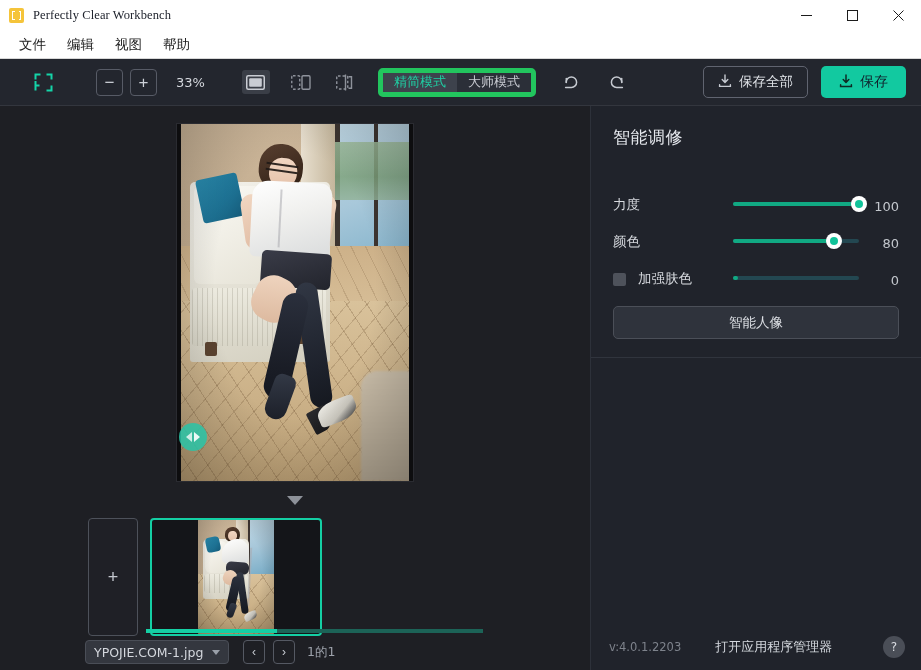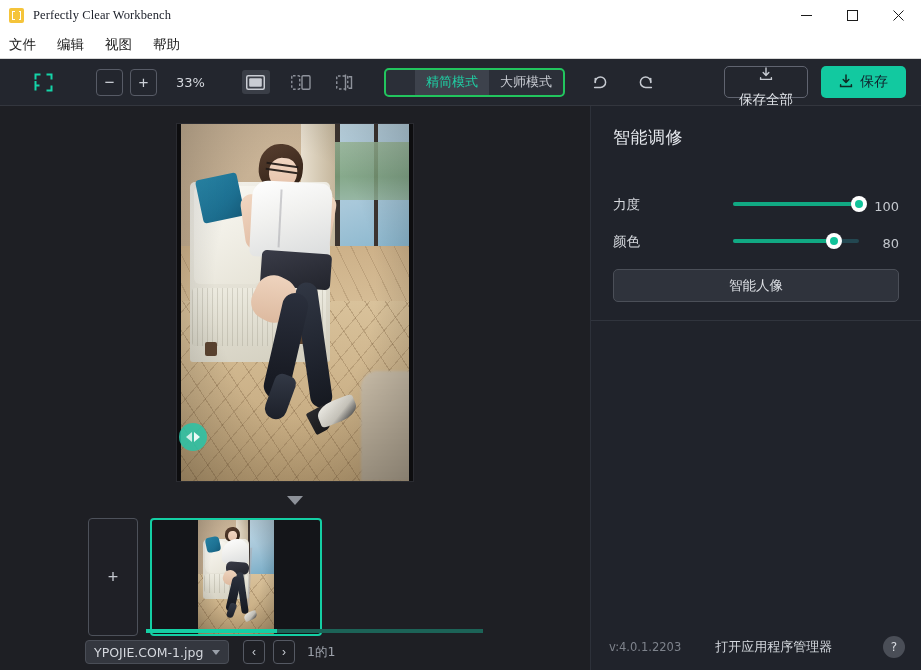--- a/index.html
+++ b/index.html
@@ -53,21 +53,21 @@
     display: flex; align-items: center; justify-content: center;
     color: #1c1c1c;
   }
   .win-btn svg { display: block; }
 
   
   .menubar {
     height: 28px;
     background: #ffffff;
     display: flex; align-items: center;
-    padding-left: 0;
+    padding-left: 10px;
     gap: 3px;
     flex: 0 0 auto;
     border-bottom: 1px solid #d8d8d8;
   }
   .menu-item {
     font-size: 13.5px;
     color: #1b1b1b;
     padding: 2px 9px;
     border-radius: 2px;
     font-family: "DejaVu Sans", sans-serif;
@@ -103,27 +103,26 @@
   }
   .view-modes { display: flex; align-items: center; margin-left: 37px; gap: 17px; }
   .view-btn {
     width: 28px; height: 24px;
     display: flex; align-items: center; justify-content: center;
     border-radius: 3px;
   }
   .view-btn.active { background: #3a3e47; }
   .mode-seg {
     display: flex; align-items: center;
-    margin-left: 24px;
+    margin-left: 18px;
     background: #2b2f38;
-    border: 2px solid #22c55e;
+    border: 5px solid #22c55e;
     border-radius: 5px;
     height: 29px;
     overflow: hidden;
-    padding-left: 29px;
   }
   .mode-btn {
     height: 100%;
     padding: 0 11px;
     display: flex; align-items: center;
     font-size: 13px;
     color: #c9ccd3;
     font-family: "DejaVu Sans", sans-serif;
   }
   .mode-btn.active { background: #3d424c; color: #1fd1a5; }
@@ -132,21 +131,20 @@
   .save-group { position: absolute; right: 15px; display: flex; align-items: center; gap: 13px; }
   .btn-saveall {
     height: 32px;
     padding: 0 14px;
     border: 1px solid #606470;
     border-radius: 5px;
     display: flex; align-items: center; gap: 7px;
     color: #dfe2e7; font-size: 13.5px;
     background: transparent;
     font-family: "DejaVu Sans", sans-serif;
-    flex-direction: column;
   }
   .btn-save {
     height: 32px;
     padding: 0 18px;
     border-radius: 5px;
     display: flex; align-items: center; gap: 7px;
     background: #12c9a0;
     color: #10202b; font-size: 14px;
     font-family: "DejaVu Sans", sans-serif;
   }
@@ -767,20 +765,32 @@
             <div class="sl-label">颜色</div>
             <div class="sl-track-wrap">
               <div class="sl-track">
                 <div class="sl-fill" style="width:80%"></div>
                 <div class="sl-knob" style="left:80%"></div>
               </div>
             </div>
             <div class="sl-val">80</div>
           </div>
 
+          <div class="slider-row">
+            <div class="sl-label indent">
+              <span class="chk"></span>
+              <span>加强肤色</span>
+            </div>
+            <div class="sl-track-wrap">
+              <div class="sl-track">
+                <div class="sl-fill" style="width:4%"></div>
+              </div>
+            </div>
+            <div class="sl-val">0</div>
+          </div>
 
         </div>
 
         <div class="btn-portrait">智能人像</div>
       </div>
 
       <div class="panel-sep"></div>
       <div class="panel-spacer"></div>
 
       <div class="panel-footer">

